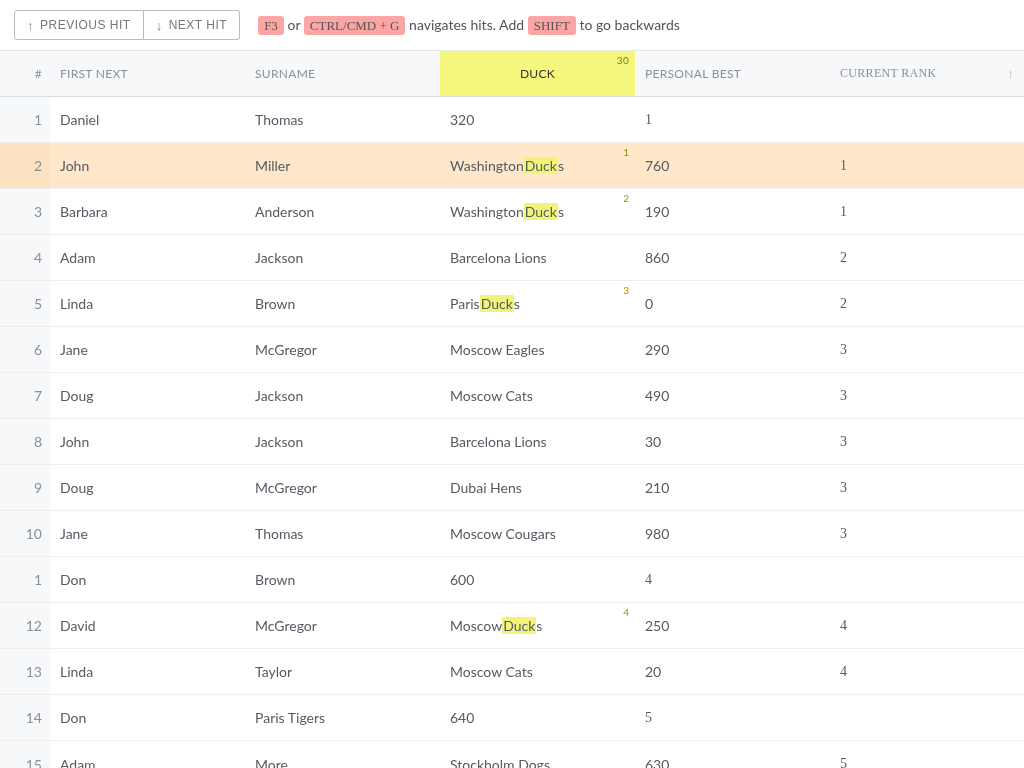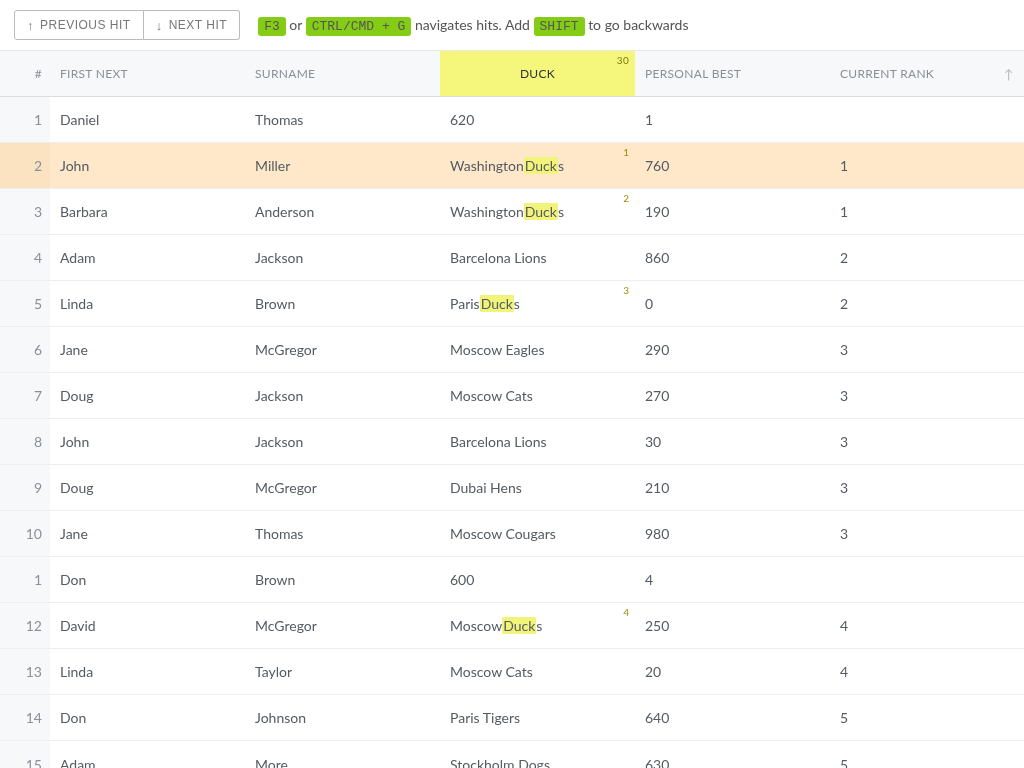--- a/index.html
+++ b/index.html
@@ -32,22 +32,22 @@
   }
   .btn:first-child { border-radius: 3px 0 0 3px; }
   .btn + .btn { border-left: none; border-radius: 0 3px 3px 0; }
   .btn .arrow { font-size: 13px; line-height: 1; }
   .hint {
     margin-left: 18px;
     color: #555;
     font-size: 14px;
   }
   .kbd {
-    font-family: Liberation Mono, monospace;
-    background: #84cc16;
+    font-family: Liberation Serif, serif;
+    background: #fca5a5;
     border-radius: 3px;
     padding: 2px 6px;
     color: #555;
     font-size: 13px;
   }
   .grid {
     width: 100%;
     border-top: 1px solid #e6e8ea;
     border-bottom: 1px solid #e6e8ea;
   }
@@ -73,21 +73,21 @@
     overflow: hidden;
     white-space: nowrap;
     color: #555b63;
   }
   .hdr .cell { color: #8a9099; font-weight: 400; }
   .c-num { width: 50px; justify-content: flex-end; background: #f7f8f9; color:#8a9099; padding-right:8px;}
   .c-first { width: 195px; }
   .c-surname { width: 195px; }
   .c-team { width: 195px; }
   .c-best { width: 195px; }
-  .c-rank { width: 194px; }
+  .c-rank { width: 194px; font-family: Liberation Serif, serif; }
   .hdr .c-num { background:#f7f8f9; }
   .row-hl {
     background: #ffe8c9;
   }
   .row-hl .c-num { background:#fbe3c2;}
   .hdr-hl {
     background: #f5f77d;
     color: #333 !important;
     justify-content: center;
   }
@@ -158,21 +158,21 @@
     <div class="cell c-rank">
       <span>CURRENT RANK</span>
       <span class="sort-icon">↑</span>
     </div>
   </div>
   <div id="grid-body">
       <div class="row">
         <div class="cell c-num">1</div>
         <div class="cell c-first">Daniel</div>
         <div class="cell c-surname">Thomas</div>
-        <div class="cell c-best">620</div>
+        <div class="cell c-best">320</div>
         <div class="cell c-rank">1</div>
       </div>
       <div class="row row-hl">
         <div class="cell c-num">2</div>
         <div class="cell c-first">John</div>
         <div class="cell c-surname">Miller</div>
         <div class="cell c-team">
           <span>Washington </span>
           <mark>Duck</mark>
           <span>s</span>
@@ -227,21 +227,21 @@
         <div class="cell c-best">290</div>
         <div class="cell c-rank">3</div>
       </div>
       <div class="row">
         <div class="cell c-num">7</div>
         <div class="cell c-first">Doug</div>
         <div class="cell c-surname">Jackson</div>
         <div class="cell c-team">
           <span>Moscow Cats</span>
         </div>
-        <div class="cell c-best">270</div>
+        <div class="cell c-best">490</div>
         <div class="cell c-rank">3</div>
       </div>
       <div class="row">
         <div class="cell c-num">8</div>
         <div class="cell c-first">John</div>
         <div class="cell c-surname">Jackson</div>
         <div class="cell c-team">
           <span>Barcelona Lions</span>
         </div>
         <div class="cell c-best">30</div>
@@ -293,21 +293,20 @@
         <div class="cell c-surname">Taylor</div>
         <div class="cell c-team">
           <span>Moscow Cats</span>
         </div>
         <div class="cell c-best">20</div>
         <div class="cell c-rank">4</div>
       </div>
       <div class="row">
         <div class="cell c-num">14</div>
         <div class="cell c-first">Don</div>
-        <div class="cell c-surname">Johnson</div>
         <div class="cell c-team">
           <span>Paris Tigers</span>
         </div>
         <div class="cell c-best">640</div>
         <div class="cell c-rank">5</div>
       </div>
       <div class="row">
         <div class="cell c-num">15</div>
         <div class="cell c-first">Adam</div>
         <div class="cell c-surname">More</div>

